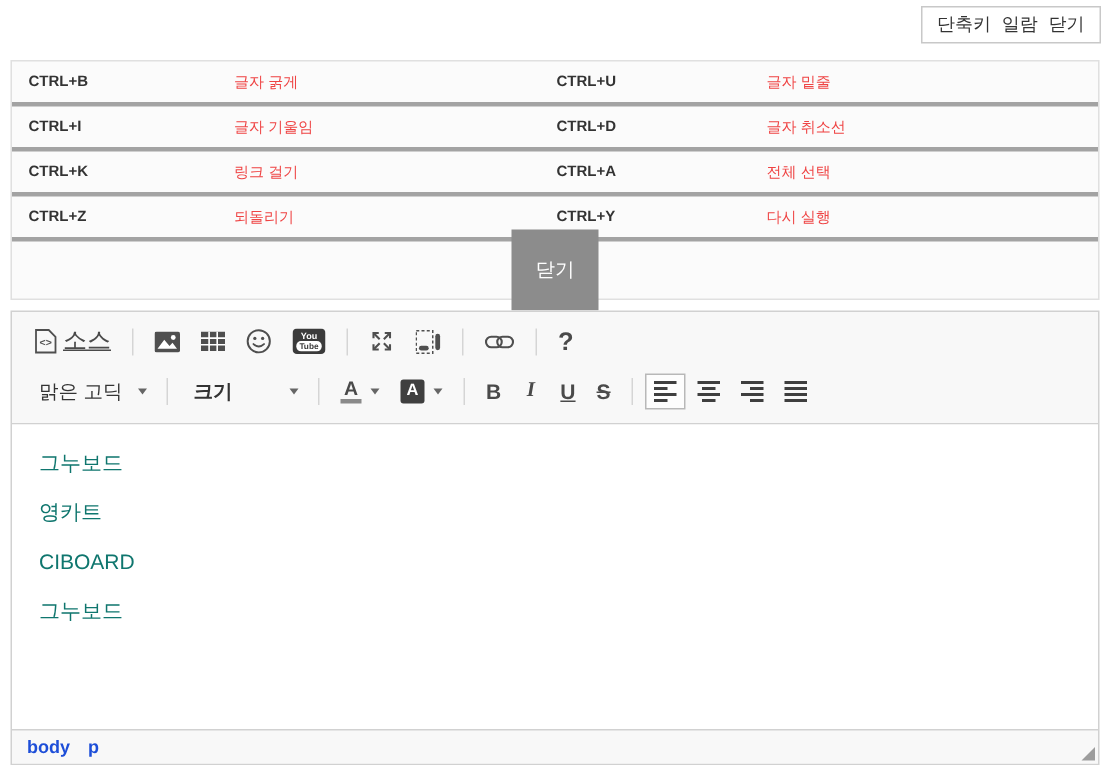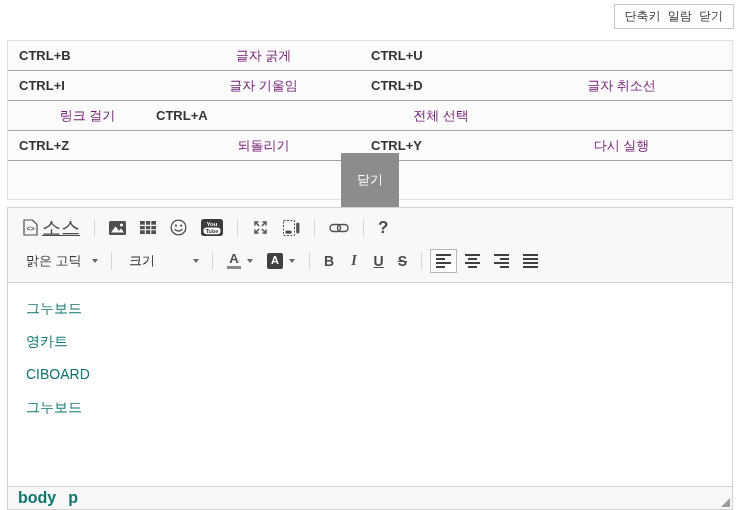--- a/index.html
+++ b/index.html
@@ -24,25 +24,25 @@
   
   .shortcut-panel {
     position: absolute; top: 40px; left: 7px; width: 726px; height: 160px;
     background: #fbfbfb; border: 1px solid #e0e0e0;
   }
   .sc-row {
     display: grid;
     grid-template-columns: 137px 215px 140px auto;
     align-items: center;
     height: 30px; padding-left: 11px;
-    border-bottom: 1px solid #a3a3a3;
-    font-size: 13px;
+    border-bottom: 3px solid #a3a3a3;
+    font-size: 10px;
   }
   .sc-key { font-weight: bold; color: #333; }
-  .sc-desc { color: #701a75; text-align: center; }
+  .sc-desc { color: #ef4444; }
   .sc-btn-row { height: 38px; display: flex; align-items: center; justify-content: center; }
   .close-btn {
     background: #8c8c8c; color: #fff; border: 0;
     font-size: 13px; padding: 18px 16px; font-family: inherit; cursor: pointer;
   }
 
   
   .editor {
     position: absolute; top: 207px; left: 7px; width: 726px; height: 303px;
     border: 1px solid #d1d1d1;
@@ -56,34 +56,34 @@
   .tb-row { height: 33px; display: flex; align-items: center; }
   .tb-sep { width: 1px; height: 18px; background: #d5d5d5; margin: 0 7px; }
   .tb-btn {
     display: inline-flex; align-items: center; justify-content: center;
     padding: 4px 5px; margin: 0 1px;
     background: transparent; border: 1px solid transparent;
     cursor: pointer; font-family: inherit;
   }
   .tb-btn.active { border: 1px solid #b8b8b8; background: #fdfdfd; }
   .src-label {
-    font-size: 19px; color: #4a4a4a; text-decoration: underline; margin-left: 4px;
+    font-size: 16px; color: #4a4a4a; text-decoration: underline; margin-left: 4px;
   }
   .glyph { font-size: 14px; font-weight: bold; color: #4a4a4a; line-height: 1; }
   .glyph.i { font-family: "Liberation Serif", "DejaVu Serif", serif; font-style: italic; padding: 0 3px; }
   .glyph.u { text-decoration: underline; }
   .glyph.s { text-decoration: line-through; }
   .help-glyph { font-size: 17px; font-weight: bold; color: #4a4a4a; line-height: 1; }
 
   .dropdown {
     display: inline-flex; align-items: center; justify-content: space-between;
     height: 24px; padding: 0 6px 0 10px; cursor: pointer;
   }
   .dd-font { width: 88px; }
-  .dd-size { width: 86px; }
+  .dd-size { width: 86px; font-weight: bold; }
   .dd-label { font-size: 13px; color: #333; }
   .dd-arrow {
     width: 0; height: 0; margin-left: 6px;
     border-left: 3.5px solid transparent; border-right: 3.5px solid transparent;
     border-top: 4px solid #666;
   }
 
   .txtcolor-wrap { display: flex; flex-direction: column; align-items: center; }
   .txtcolor-a { font-size: 13px; font-weight: bold; color: #4a4a4a; line-height: 1; }
   .txtcolor-bar { width: 14px; height: 3px; background: #8a8a8a; margin-top: 1px; }
@@ -107,47 +107,49 @@
     font-size: 14px; color: #0f766e; overflow: hidden; cursor: text;
   }
   .content p { margin: 0 0 14px; line-height: 19px; }
 
   
   .statusbar {
     height: 23px; background: #f8f8f8; border-top: 1px solid #d1d1d1;
     display: flex; align-items: center; padding: 0 4px 0 10px;
     position: relative;
   }
-  .el-path { font-size: 16px; font-weight: bold; color: #0f766e; margin-right: 12px; cursor: pointer; }
+  .el-path { font-size: 12px; font-weight: bold; color: #1d4ed8; margin-right: 12px; cursor: pointer; }
   .resize-handle {
     position: absolute; right: 2px; bottom: 2px;
     width: 0; height: 0;
     border-bottom: 9px solid #9d9d9d; border-left: 9px solid transparent;
     cursor: se-resize;
   }
   svg { display: block; }
 </style>
 </head>
 <body>
 
 <button class="shortcut-toggle">단축키 일람 닫기</button>
 
 <div class="shortcut-panel">
   <div class="sc-row">
     <span class="sc-key">CTRL+B</span>
     <span class="sc-desc">글자 굵게</span>
     <span class="sc-key">CTRL+U</span>
+    <span class="sc-desc">글자 밑줄</span>
   </div>
   <div class="sc-row">
     <span class="sc-key">CTRL+I</span>
     <span class="sc-desc">글자 기울임</span>
     <span class="sc-key">CTRL+D</span>
     <span class="sc-desc">글자 취소선</span>
   </div>
   <div class="sc-row">
+    <span class="sc-key">CTRL+K</span>
     <span class="sc-desc">링크 걸기</span>
     <span class="sc-key">CTRL+A</span>
     <span class="sc-desc">전체 선택</span>
   </div>
   <div class="sc-row">
     <span class="sc-key">CTRL+Z</span>
     <span class="sc-desc">되돌리기</span>
     <span class="sc-key">CTRL+Y</span>
     <span class="sc-desc">다시 실행</span>
   </div>

